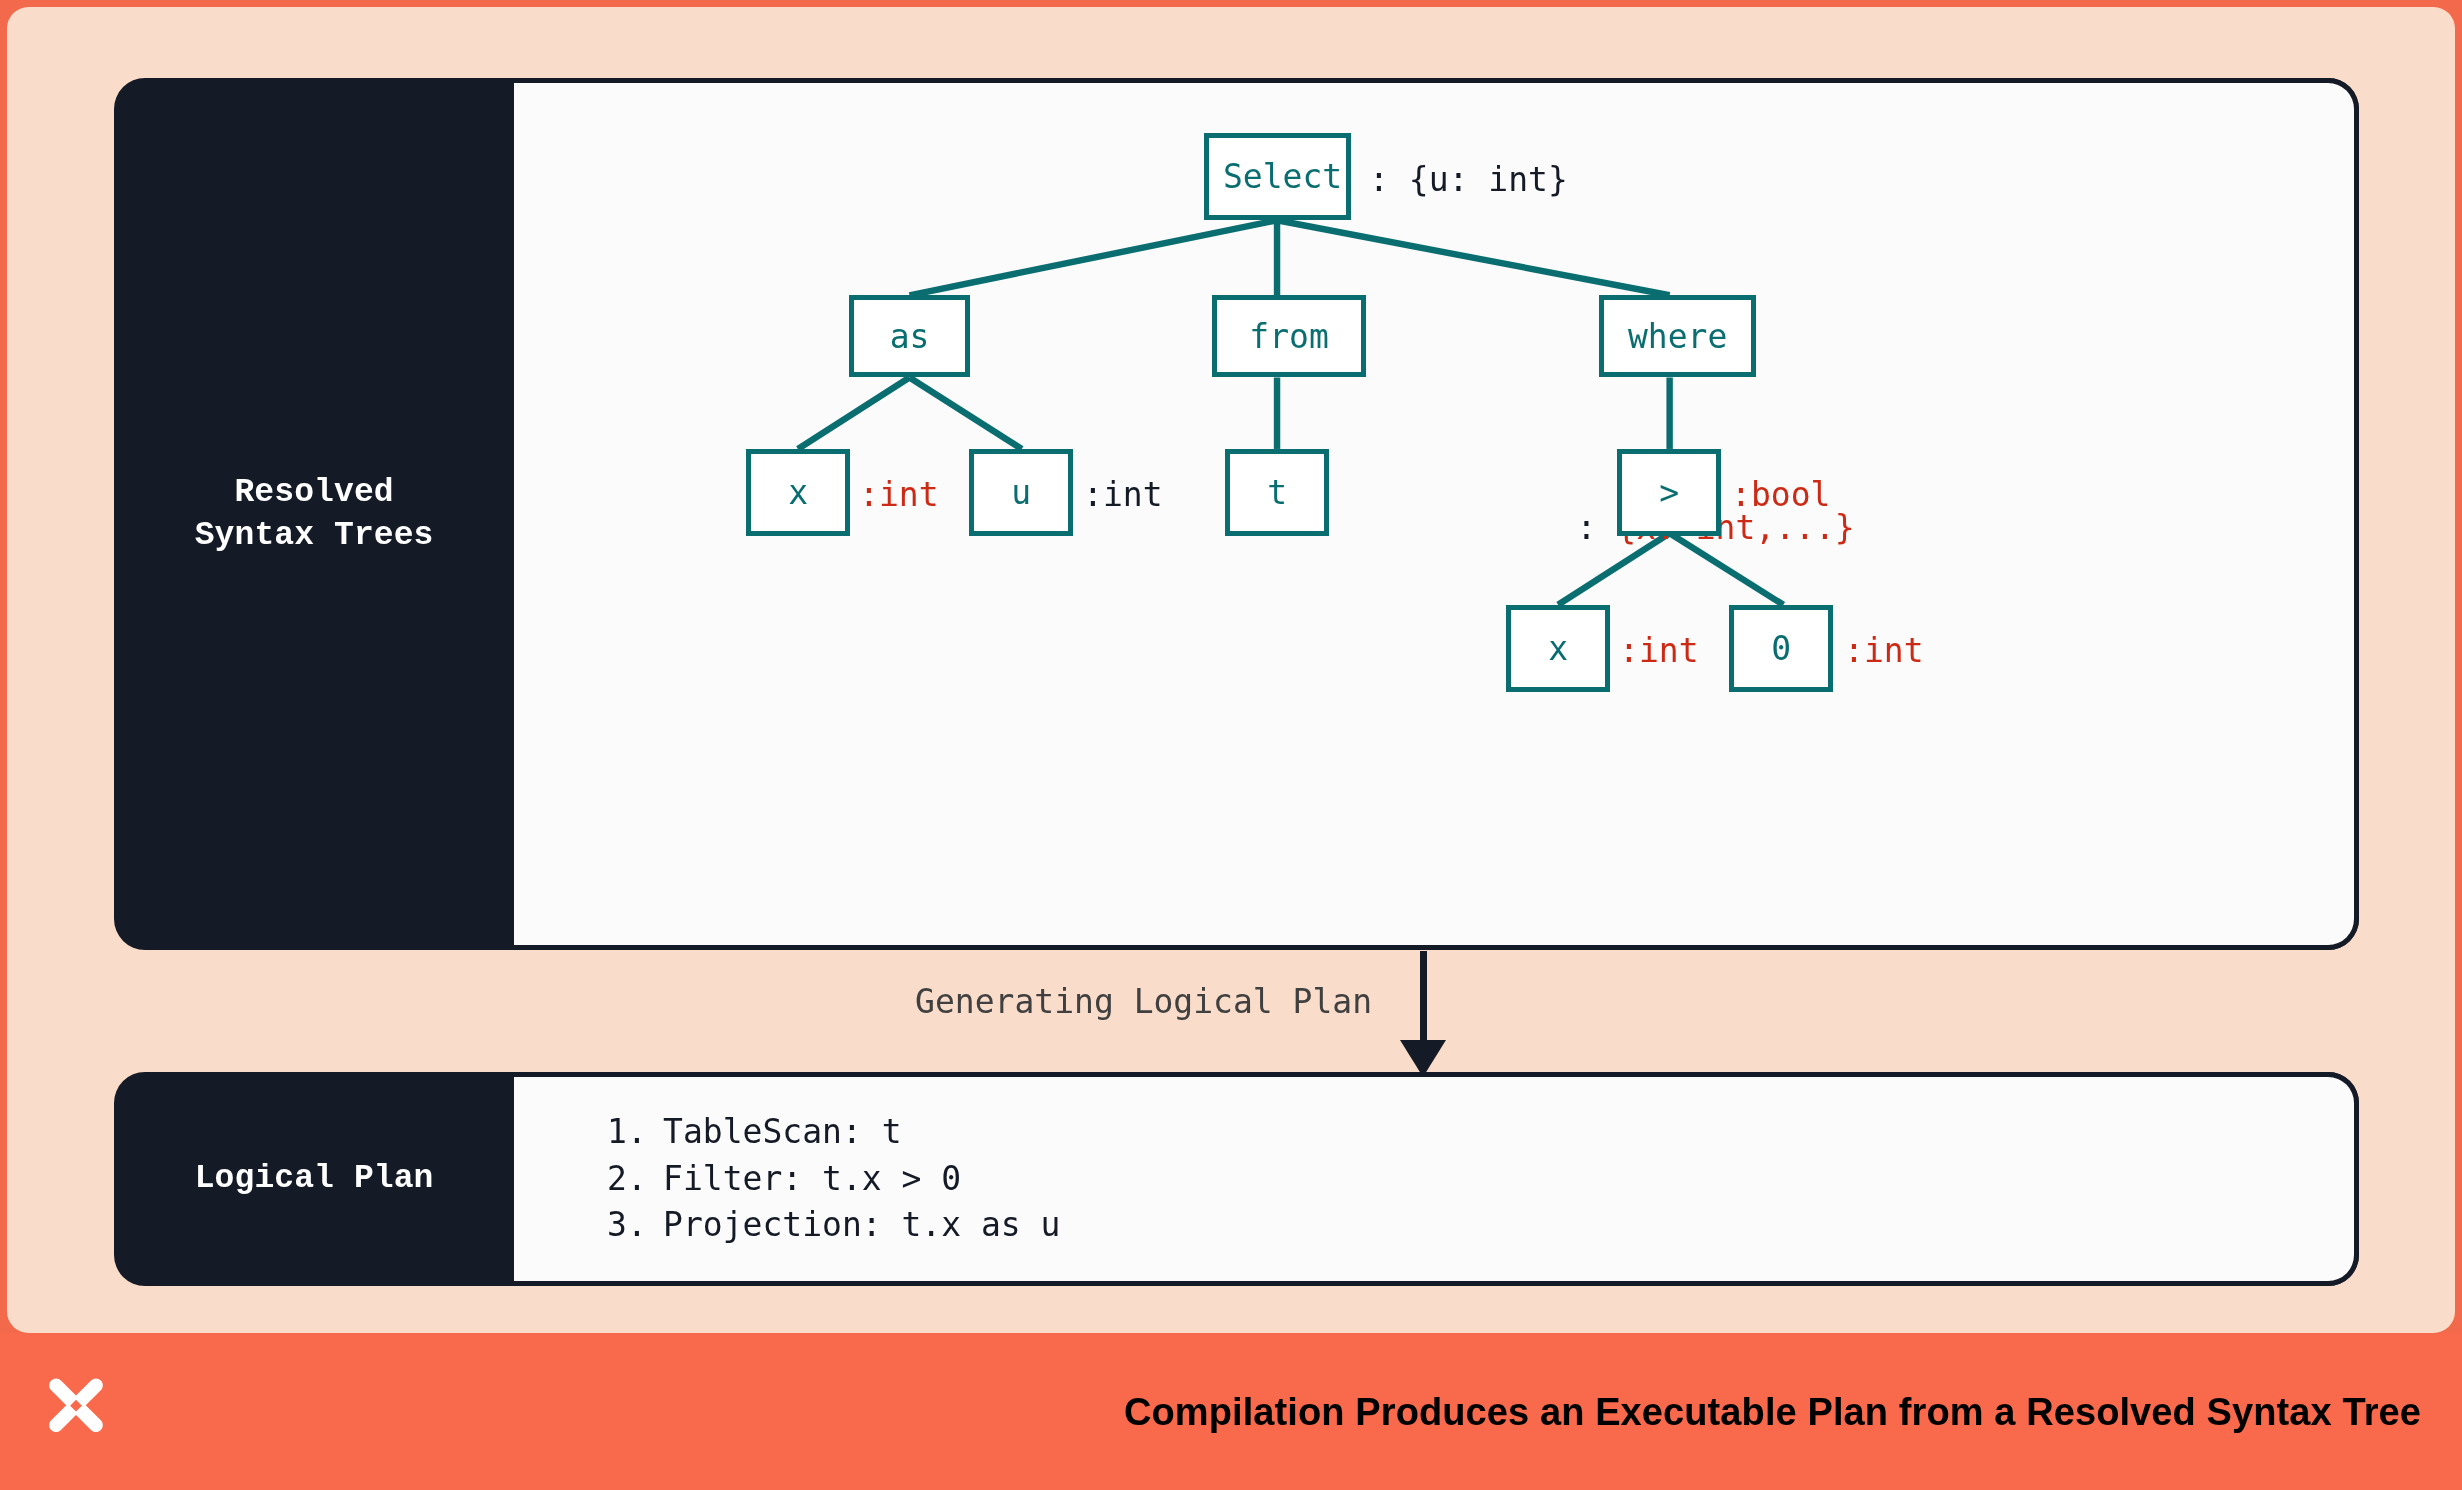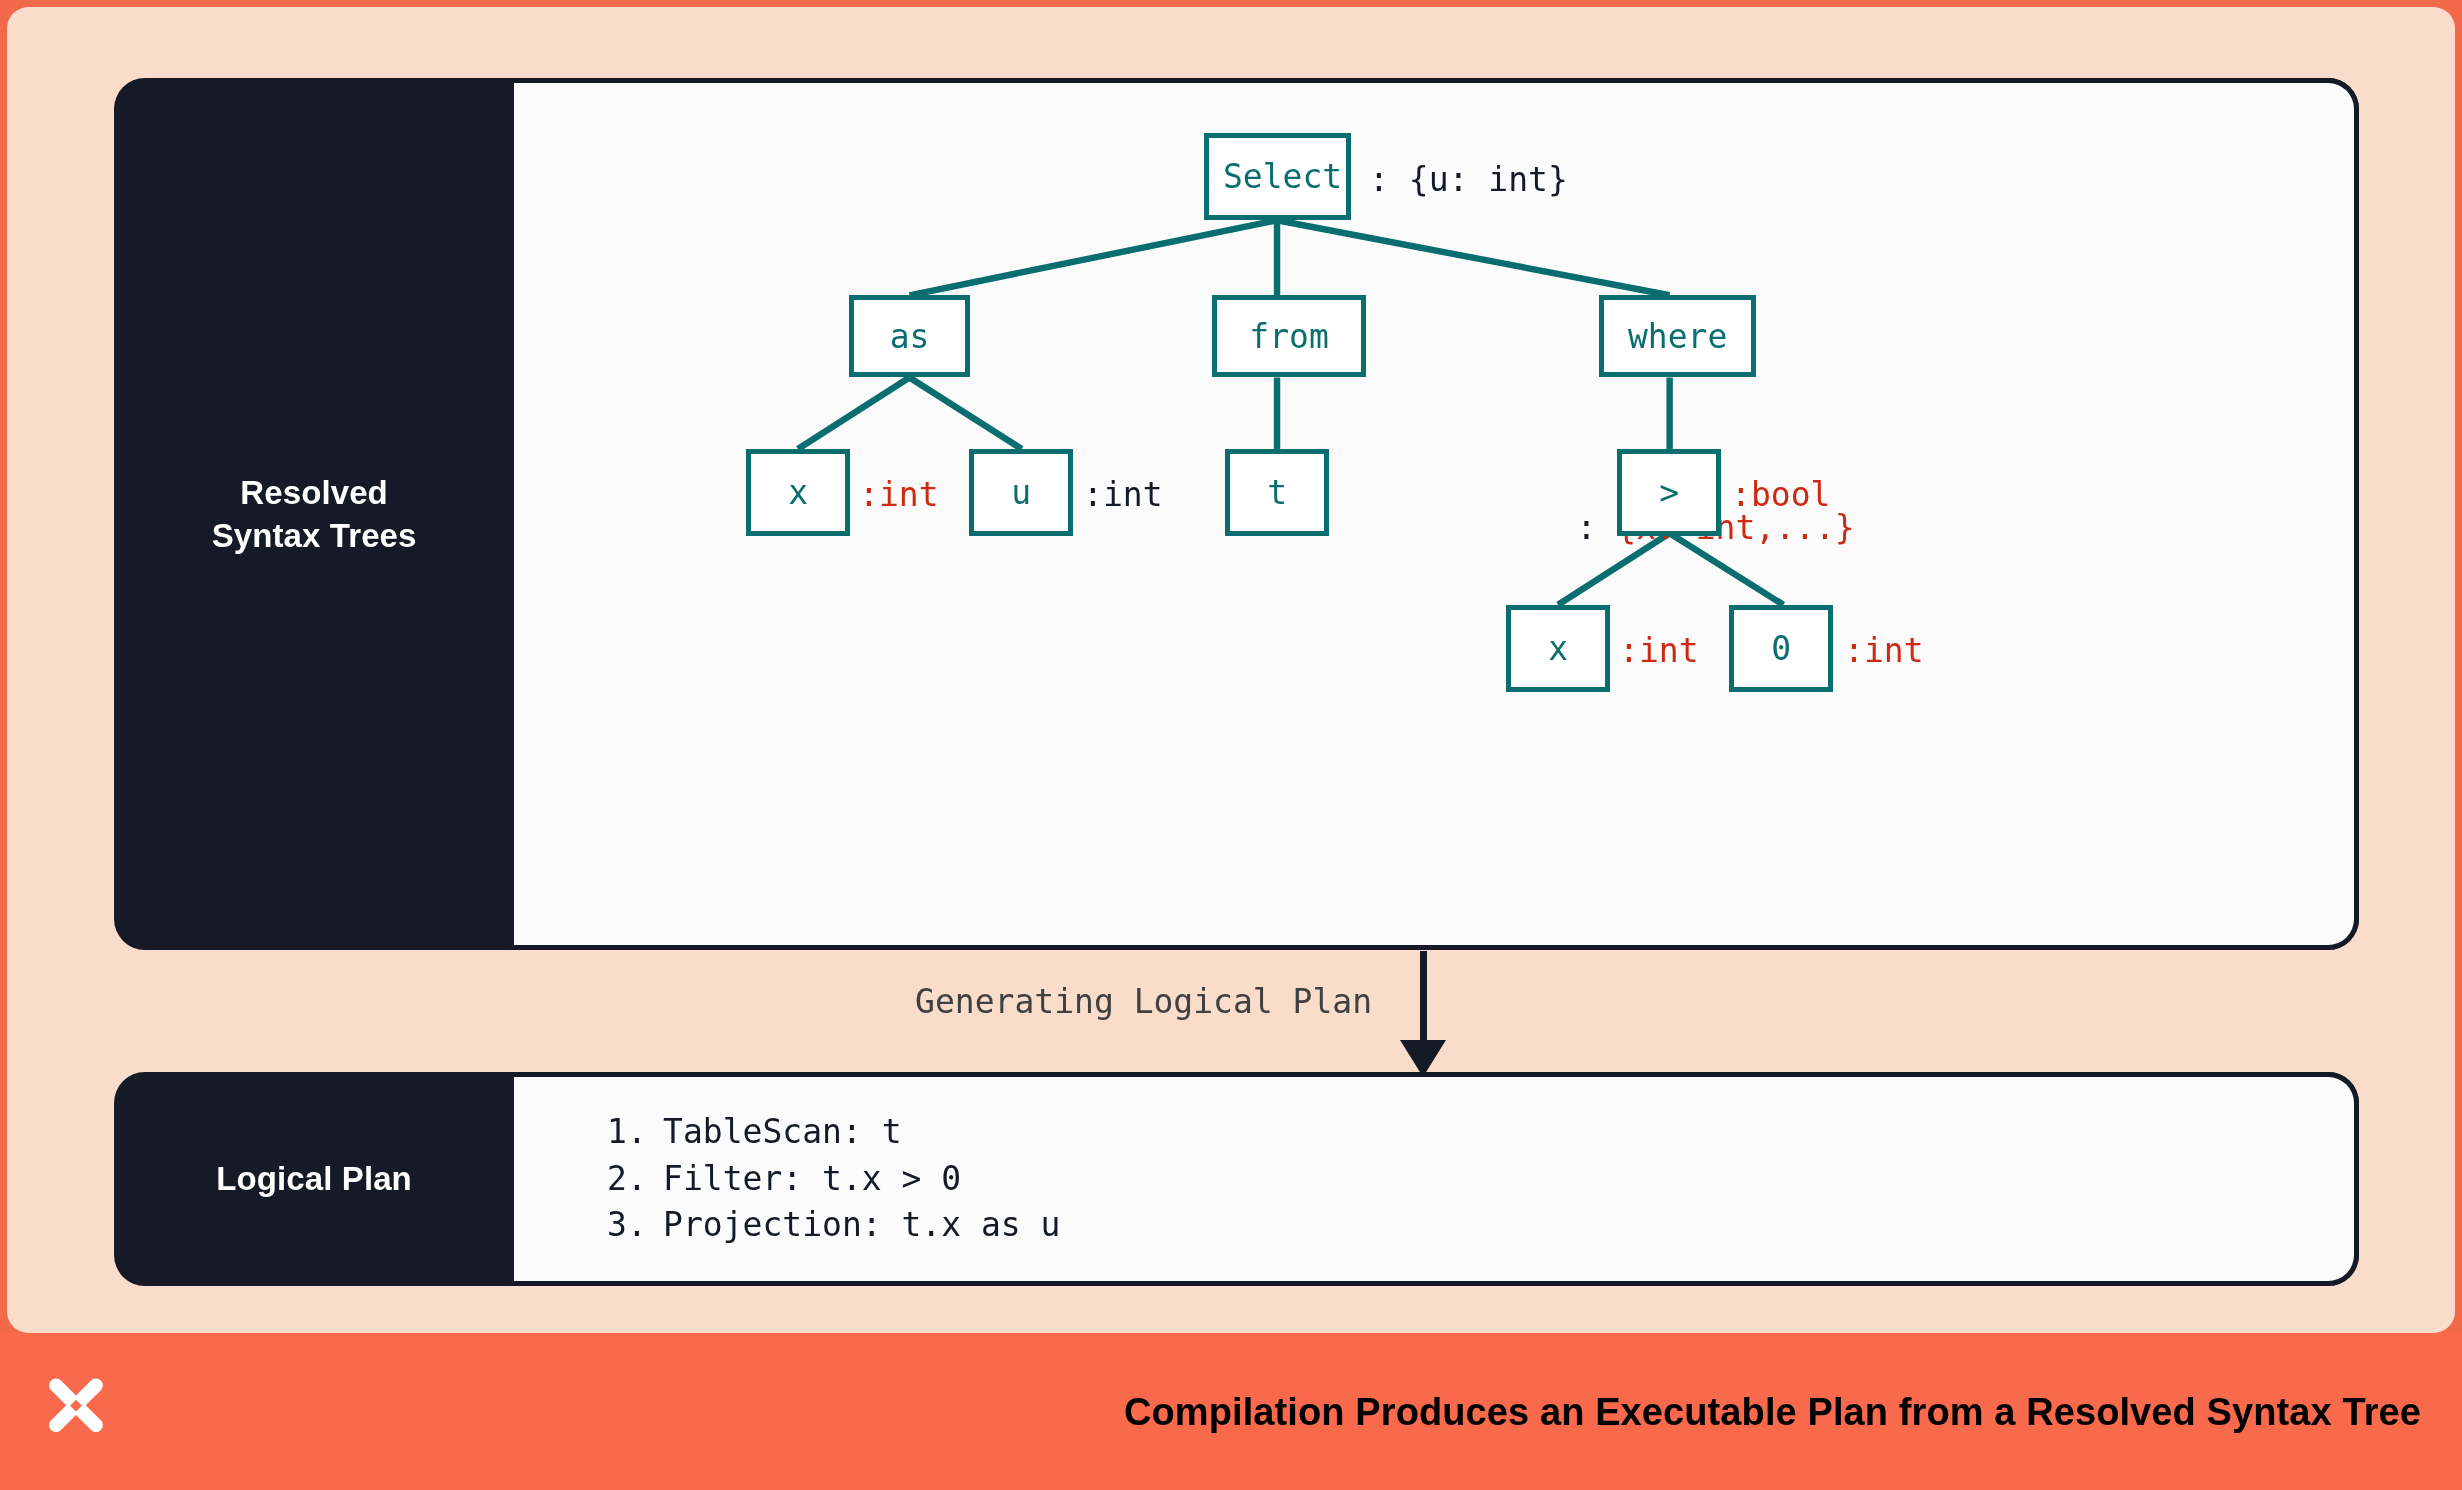--- a/index.html
+++ b/index.html
@@ -41,21 +41,21 @@
     position: absolute;
     left: 0;
     top: 0;
     width: 400px;
     height: 100%;
     display: flex;
     flex-direction: column;
     align-items: center;
     justify-content: center;
     color: #FFFFFF;
-    font-family: Liberation Sans, sans-serif;
+    font-family: Liberation Mono, monospace;
     font-weight: bold;
     font-size: 33px;
     line-height: 1.32;
     text-align: center;
     letter-spacing: 0.1px;
   }
 
   .panel-body {
     position: absolute;
     top: 0;

